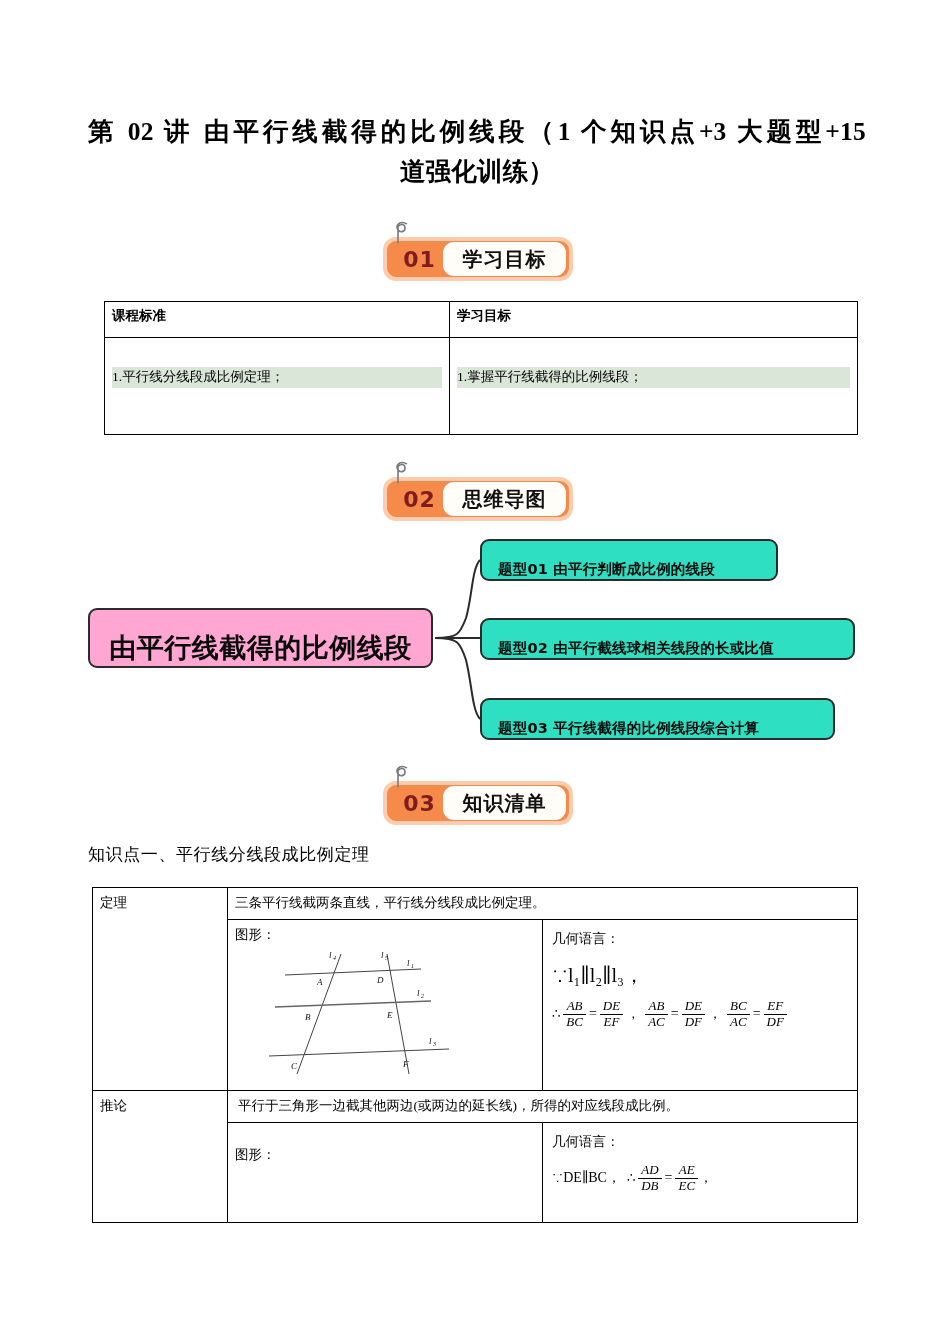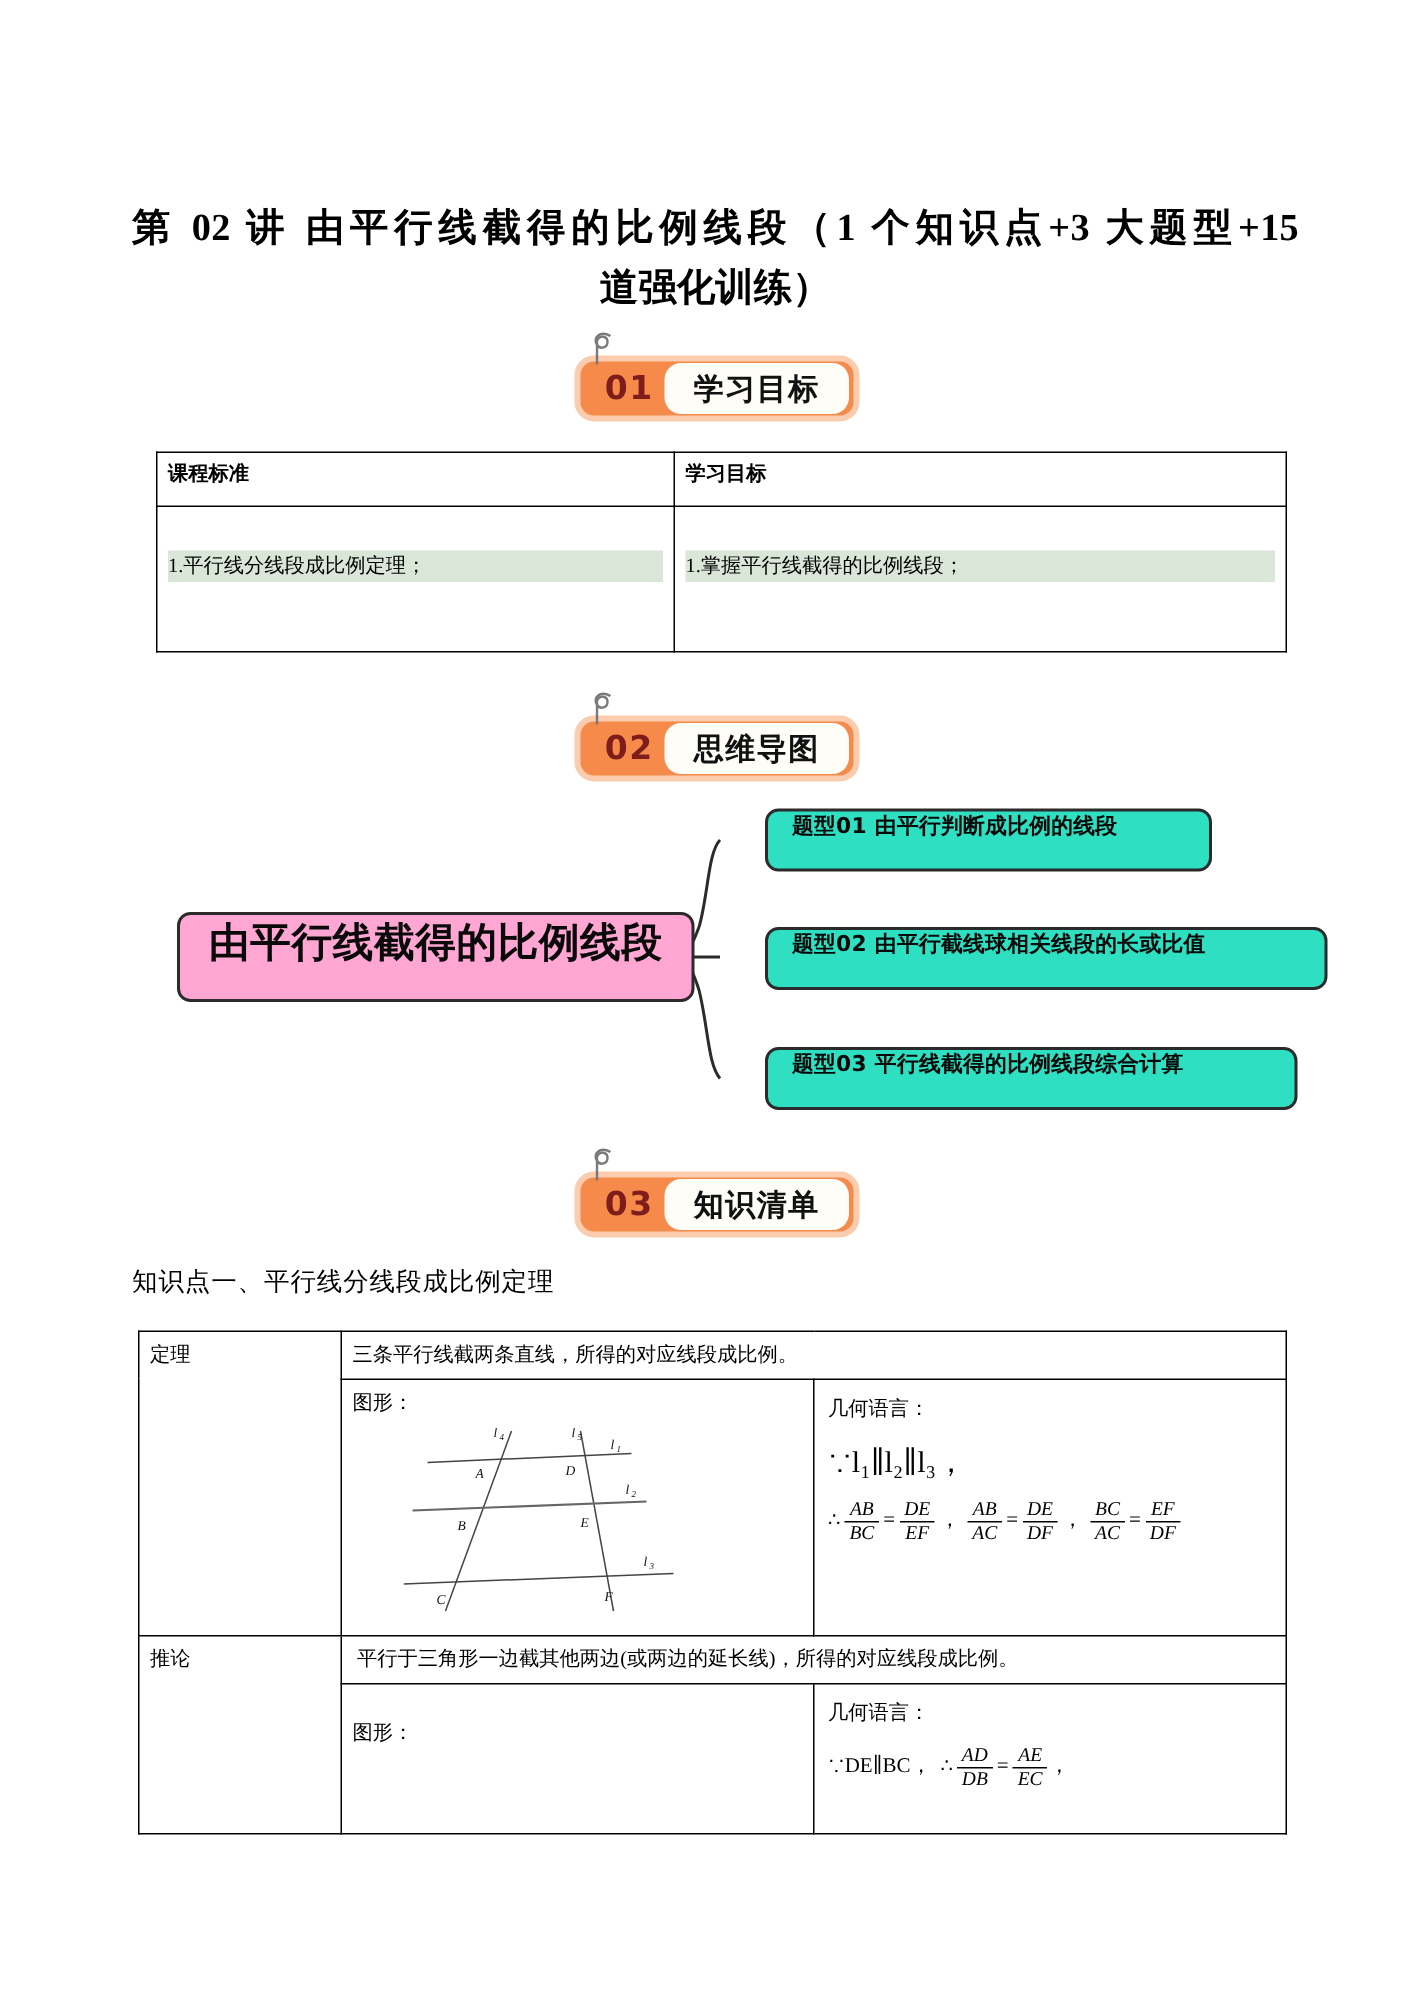--- a/index.html
+++ b/index.html
@@ -22,21 +22,21 @@
     left: 88px;
     top: 112px;
     width: 778px;
     font-family: "Liberation Serif", "DejaVu Serif", serif;
     font-weight: bold;
     font-size: 25.5px;
     line-height: 40px;
     text-align: center;
     letter-spacing: 0.2px;
   }
-  .doc-title .ln1 { display: block; text-align: justify; text-align-last: justify; white-space: nowrap; margin-top: 20px; }
+  .doc-title .ln1 { display: block; text-align: justify; text-align-last: justify; white-space: nowrap; }
   .doc-title .ln2 { display: block; text-align: center; }
 
   
   .badge {
     position: absolute;
     height: 44px;
     width: 190px;
     box-sizing: border-box;
     background: #F58A4B;
     border: 4px solid #FBCDAE;
@@ -105,24 +105,23 @@
     padding: 1px 0 2px 0;
   }
 
   
   #mindmap { position: absolute; left: 80px; top: 538px; width: 800px; height: 222px; }
   #mindmap svg { position: absolute; left: 0; top: 0; }
   .mm-node {
     position: absolute;
     box-sizing: border-box;
     display: flex;
-    align-items: flex-start;
+    align-items: flex-end;
     border: 2px solid #2b2b2b;
     border-radius: 9px;
-    margin-left: 30px;
   }
   .mm-root {
     left: 8px; top: 70px; width: 345px; height: 60px;
     background: #FFA6D2;
     justify-content: center;
     font-family: "DejaVu Sans", "Liberation Sans", sans-serif;
     font-weight: bold;
     font-size: 27px;
     color: #0a0a0a;
     letter-spacing: 0.5px;
@@ -253,21 +252,21 @@
   <span class="pill">知识清单</span>
 </div>
 
 <div class="kp-heading">知识点一、平行线分线段成比例定理</div>
 
 <table class="doc-table" id="theorem-table">
 
   <tbody>
       <tr>
     <td class="cell-label" rowspan="2" style="width:120px;">定理</td>
-    <td class="cell-banner" colspan="2">三条平行线截两条直线，所得的对应线段成比例。</td>
+    <td class="cell-banner" colspan="2">三条平行线截两条直线，平行线分线段成比例定理。</td>
   </tr>
   <tr>
     <td class="cell-fig" style="width:272px; height:160px;">
       <div>图形：</div>
       <svg class="fig-svg" width="232" height="126" viewBox="0 0 232 126">
 
         <line x1="28" y1="122" x2="72" y2="2" stroke="#444" stroke-width="1"></line>
 
         <line x1="118" y1="2" x2="140" y2="122" stroke="#444" stroke-width="1"></line>
 

